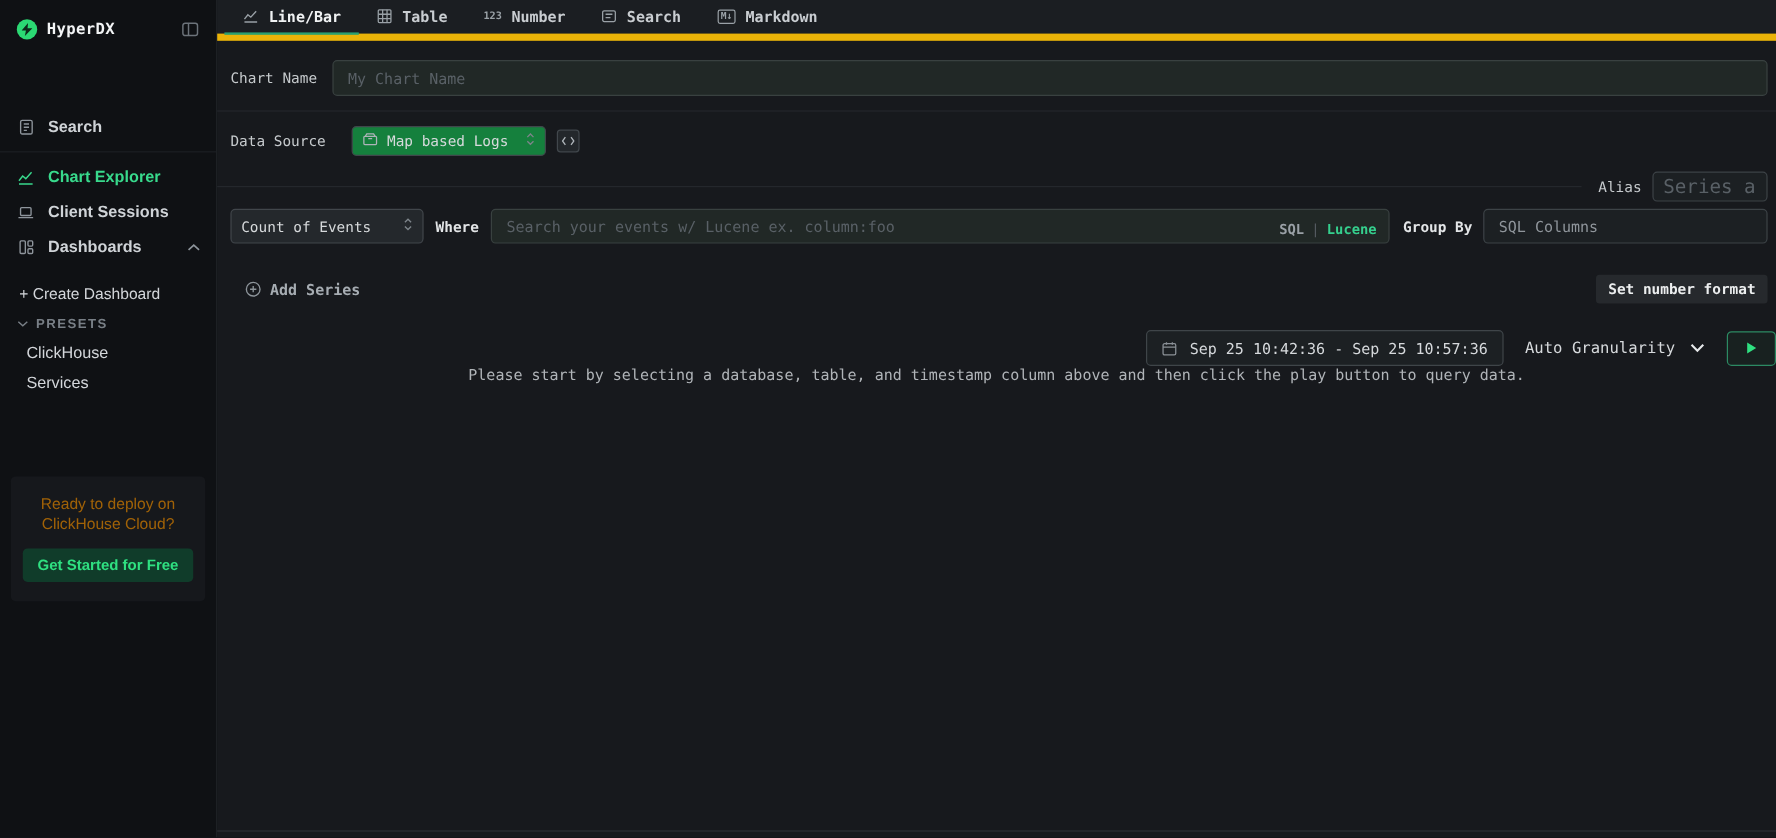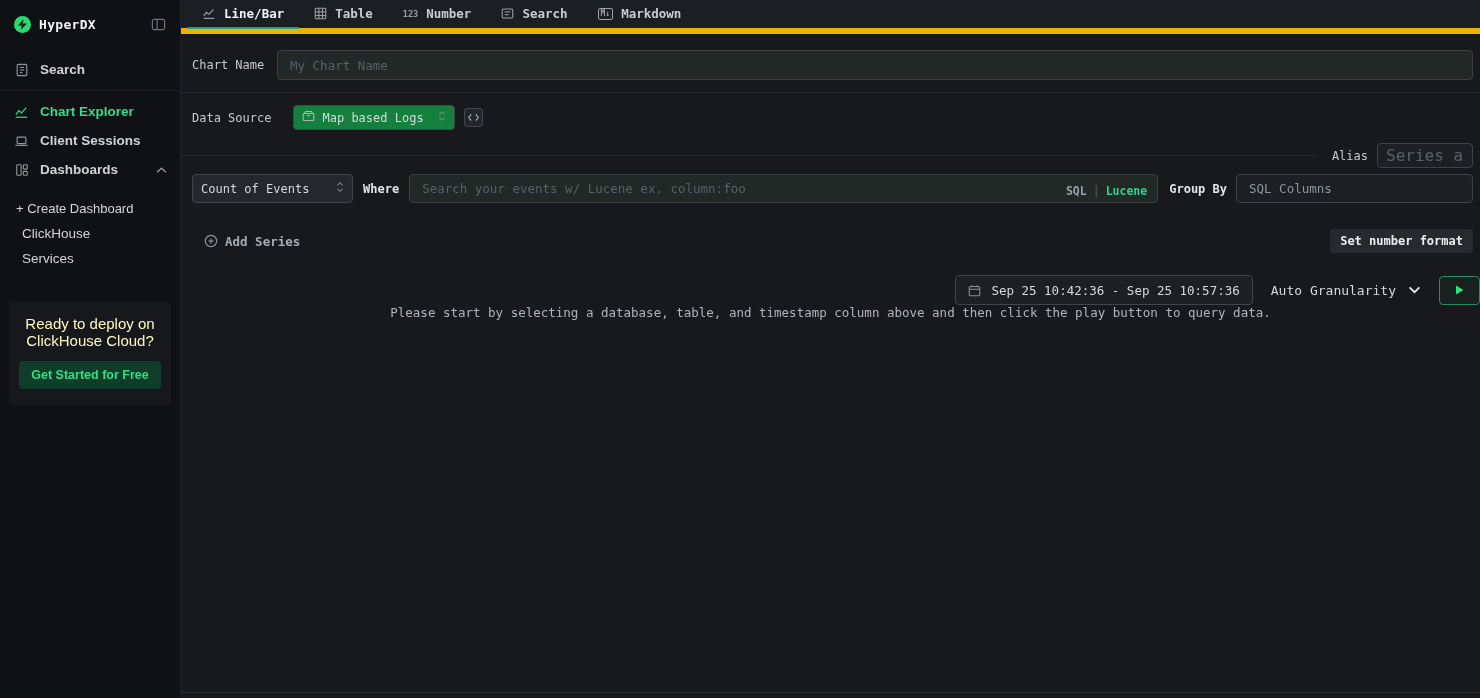--- a/index.html
+++ b/index.html
@@ -9,21 +9,21 @@
     background:#121418;
     font-family:"DejaVu Sans Mono", monospace;
     -webkit-font-smoothing:antialiased;
   }
   .app { display:flex; width:100%; height:100%; }
 
   
   .sidebar {
     width:181px; min-width:181px; height:100%;
     background:#0f1114; border-right:1px solid #1d2024;
-    display:flex; flex-direction:column;
+    display:flex; flex-direction:column;gap:36px;
   }
   .logo-row {
     display:flex; align-items:center; justify-content:space-between;
     padding:16px 14px 14px 14px;
   }
   .logo { display:flex; align-items:center; gap:8px; }
   .logo-badge {
     width:17px; height:17px; border-radius:50%;
     background:#2bd973; display:flex; align-items:center; justify-content:center;
   }
@@ -57,22 +57,22 @@
   .preset-item {
     font-family:"Liberation Sans", sans-serif; font-size:13.5px; font-weight:500;
     color:#d3d6da; padding:5px 16px 5px 22px; cursor:pointer;
   }
 
   .promo {
     margin:30px 9px 0 9px; background:#16181c; border-radius:4px;
     padding:14px 10px 16px 10px; text-align:center;
   }
   .promo-text {
-    font-family:"Liberation Sans", sans-serif; font-size:15px; line-height:17px;
-    color:#fef9c3;
+    font-family:"Liberation Sans", sans-serif; font-size:13px; line-height:17px;
+    color:#a16207;
   }
   .promo-cta {
     margin-top:12px; width:100%; background:#103c2a; border:none; border-radius:4px;
     color:#2fe081; font-family:"Liberation Sans", sans-serif; font-weight:bold;
     font-size:12.5px; padding:7px 4px; cursor:pointer;
   }
 
   
   .main { flex:1; display:flex; flex-direction:column; background:#17191d; position:relative; }
 
@@ -248,20 +248,28 @@
         <span class="spacer"></span>
         <span class="chev">
           <svg width="11" height="7" viewBox="0 0 12 8" fill="none" stroke="currentColor" stroke-width="1.6">
               <polyline points="1,6 6,1.5 11,6"></polyline>
             </svg>
         </span>
       </div>
 
       <div class="subnav">
         <div class="subnav-item">+ Create Dashboard</div>
+        <div class="presets-header">
+          <span>
+            <svg width="10" height="6" viewBox="0 0 12 8" fill="none" stroke="#787f86" stroke-width="1.6">
+                <polyline points="1,1.5 6,6 11,1.5"></polyline>
+              </svg>
+          </span>
+          <span>PRESETS</span>
+        </div>
         <div class="preset-item">ClickHouse</div>
         <div class="preset-item">Services</div>
       </div>
     </nav>
 
     <div class="promo">
       <div class="promo-text">Ready to deploy on</div>
       <div class="promo-text">ClickHouse Cloud?</div>
       <button class="promo-cta">Get Started for Free</button>
     </div>

